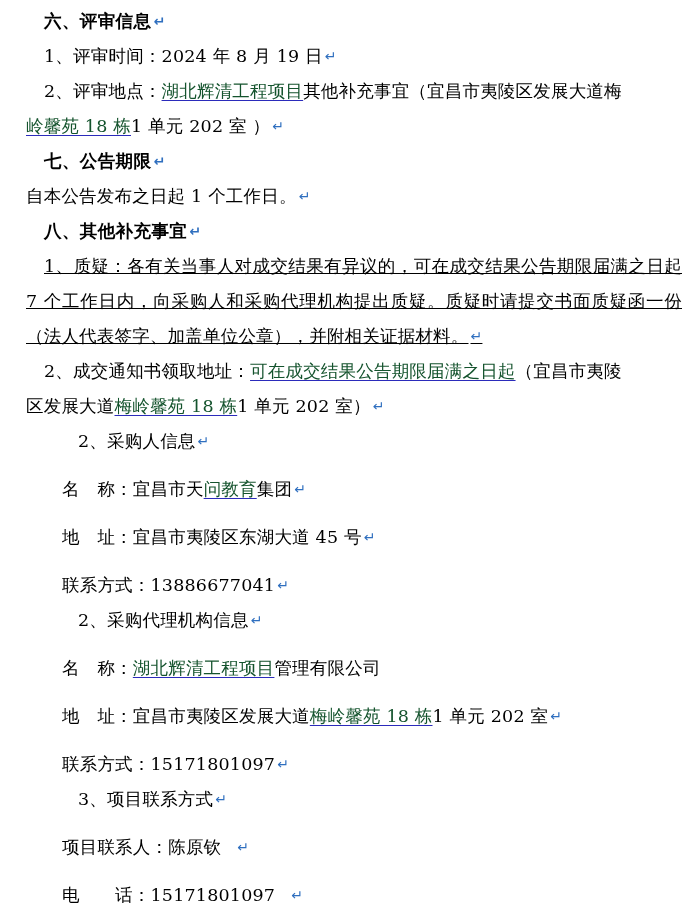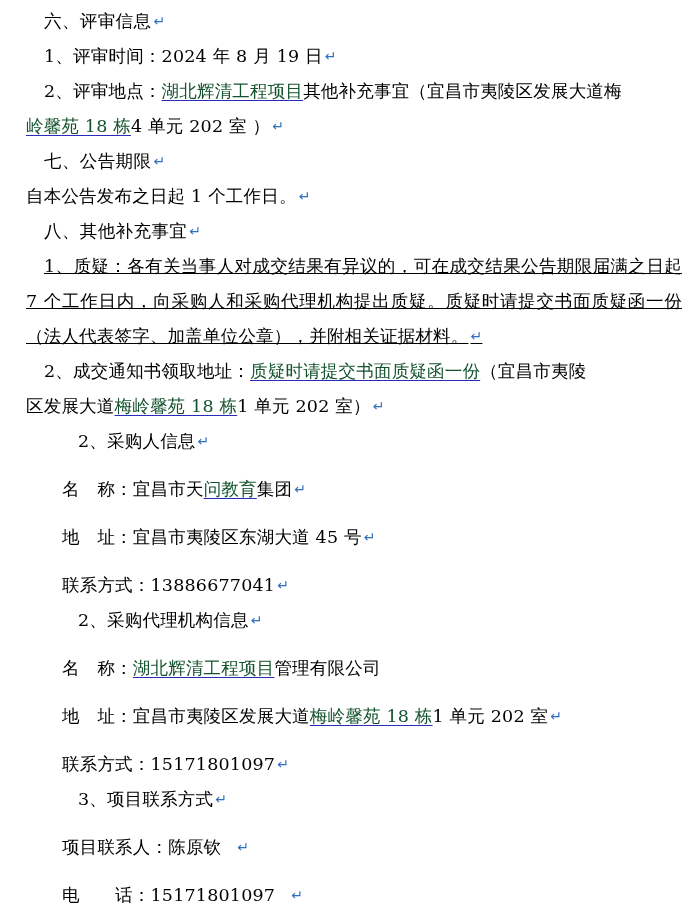--- a/index.html
+++ b/index.html
@@ -31,21 +31,21 @@
     letter-spacing: 0.2px;
   }
   .para {
     font-size: 17.5px;
     line-height: 35px;
     letter-spacing: 0.2px;
     text-align: justify;
     text-decoration: underline;
   }
   .heading {
-    font-weight: normal;
+    font-weight: bold;
     font-size: 17.5px;
     line-height: 35px;
     letter-spacing: 0.4px;
   }
   .indent1 { padding-left: 18px; }
   .indent2 { padding-left: 36px; margin-top: 13px; }
   .indent3 { padding-left: 52px; }
   .u {
     text-decoration: underline;
     text-underline-offset: 3px;
@@ -73,41 +73,41 @@
 
     <div class="line indent1">
       <span>1、评审时间：</span><span>2024 年 8 月 19 日</span><span class="pilcrow">↵</span>
     </div>
 
     <div class="line indent1">
       <span>2、评审地点：</span><span class="u">湖北辉清工程项目</span><span>其他补充事宜（宜昌市夷陵区发展大道梅</span>
     </div>
 
     <div class="line">
-      <span class="u">岭馨苑 18 栋</span><span>4 单元 202 室 ）</span><span class="pilcrow">↵</span>
+      <span class="u">岭馨苑 18 栋</span><span>1 单元 202 室 ）</span><span class="pilcrow">↵</span>
     </div>
 
     <div class="heading indent1">
       <span>七、公告期限</span><span class="pilcrow">↵</span>
     </div>
 
     <div class="line">
       <span>自本公告发布之日起 1 个工作日。</span><span class="pilcrow">↵</span>
     </div>
 
     <div class="heading indent1">
       <span>八、其他补充事宜</span><span class="pilcrow">↵</span>
     </div>
 
     <div class="para" style="text-indent:18px;">
       <span>1、质疑：各有关当事人对成交结果有异议的，可在成交结果公告期限届满之日起 7 个工作日内，向采购人和采购代理机构提出质疑。质疑时请提交书面质疑函一份（法人代表签字、加盖单位公章），并附相关证据材料。</span><span class="pilcrow">↵</span>
     </div>
 
     <div class="line indent1">
-      <span>2、成交通知书领取地址：</span><span class="u">质疑时请提交书面质疑函一份</span><span>（宜昌市夷陵</span>
+      <span>2、成交通知书领取地址：</span><span class="u">可在成交结果公告期限届满之日起</span><span>（宜昌市夷陵</span>
     </div>
 
     <div class="line">
       <span>区发展大道</span><span class="u">梅岭馨苑 18 栋</span><span>1 单元 202 室）</span><span class="pilcrow">↵</span>
     </div>
 
 
     <div class="line indent3">
       <span>2、采购人信息</span><span class="pilcrow">↵</span>
     </div>

